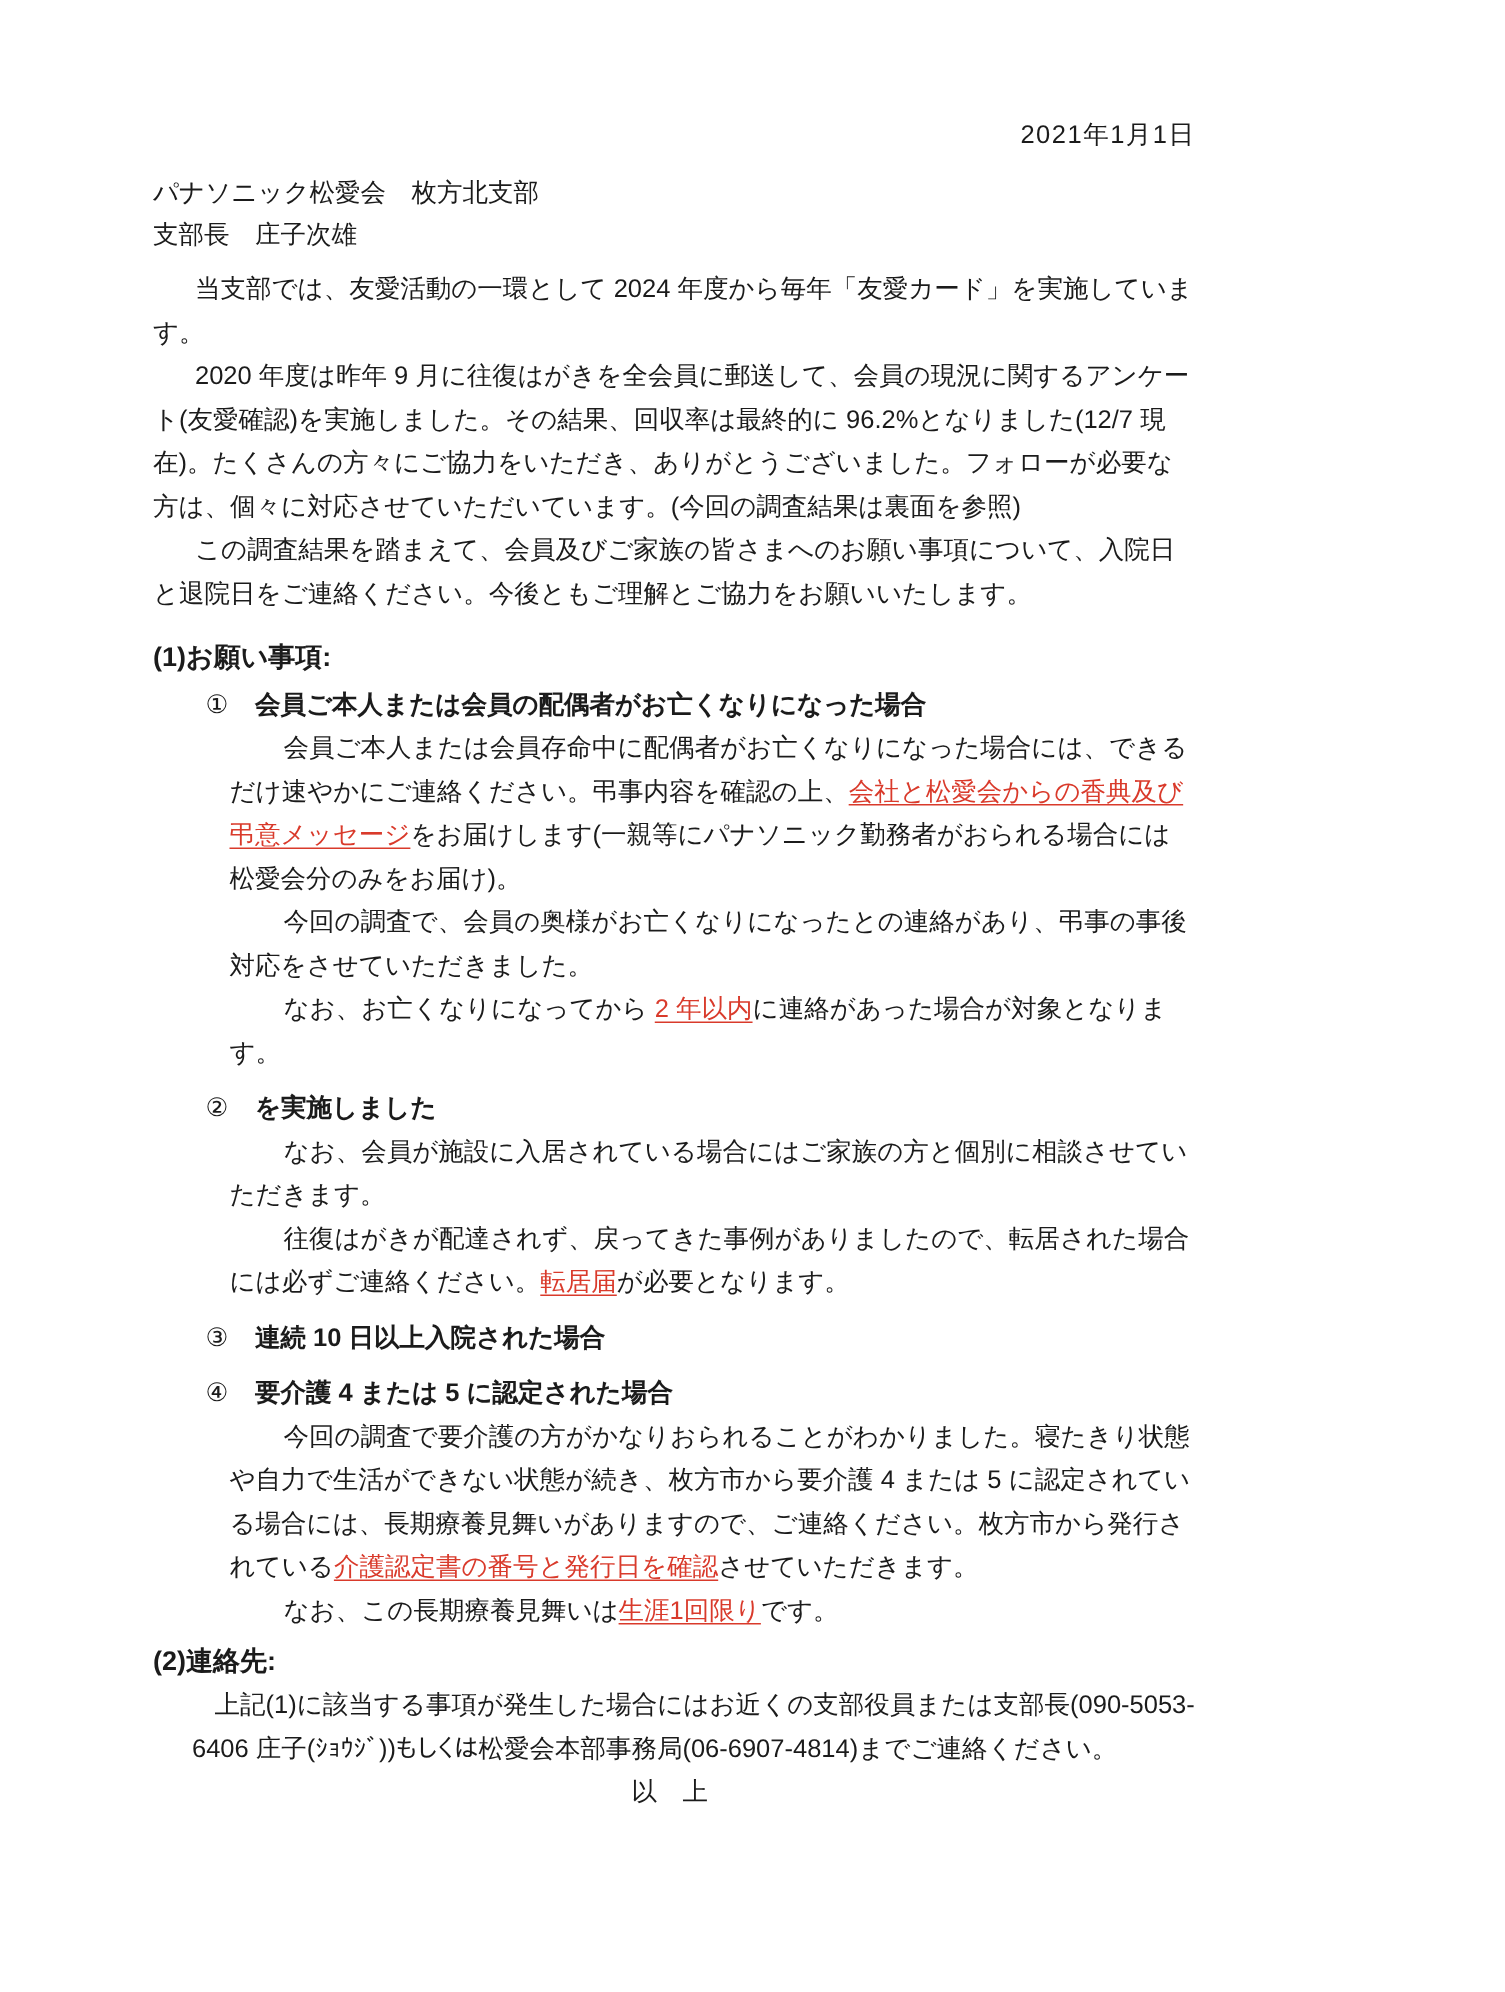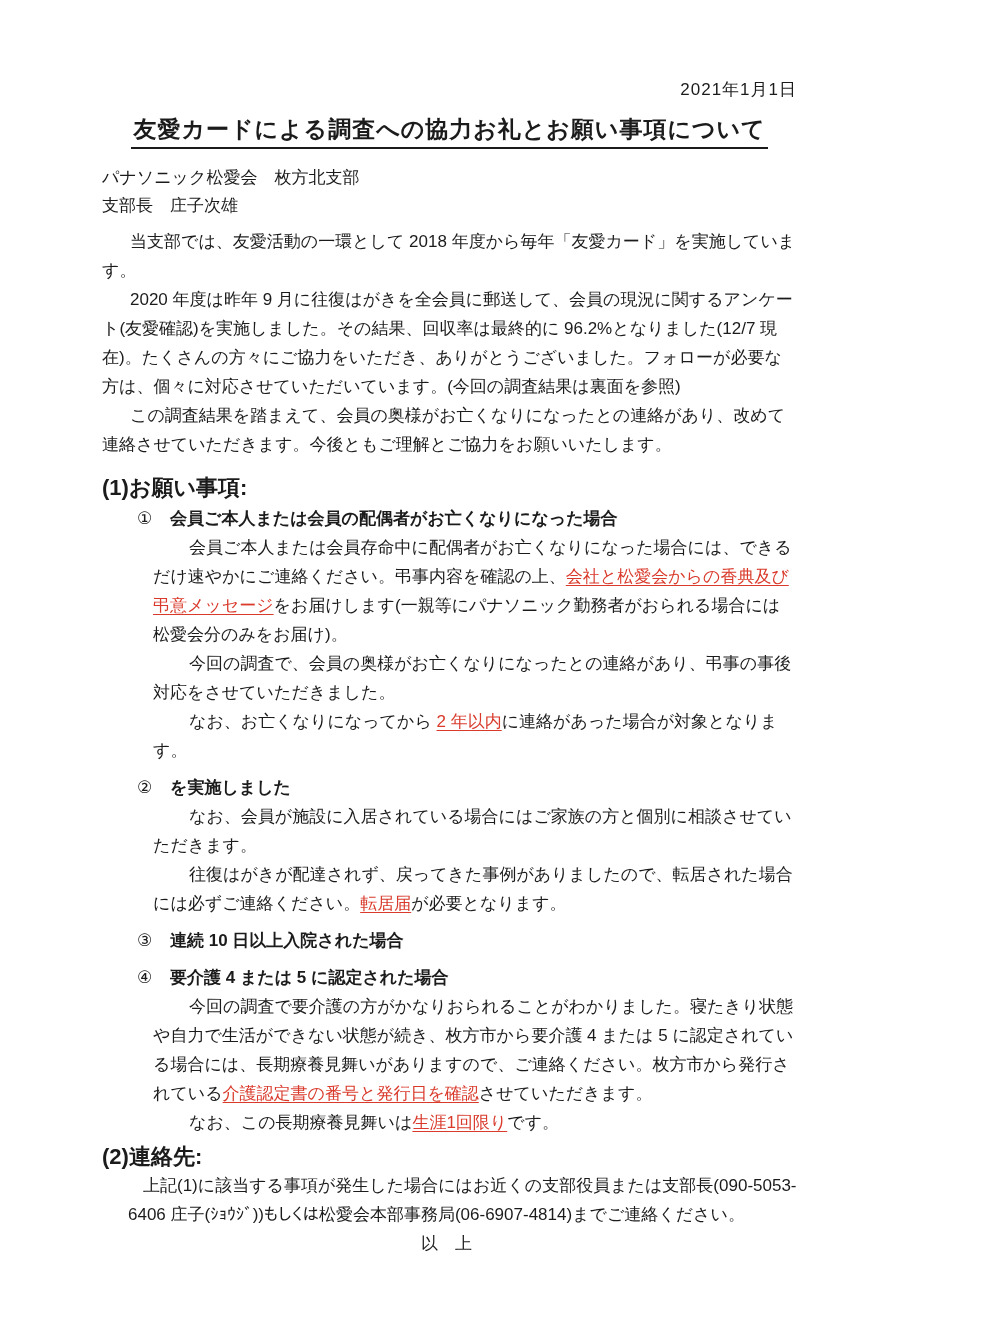--- a/index.html
+++ b/index.html
@@ -27,21 +27,21 @@
     font-size: 23px;
     font-weight: 700;
     line-height: 33px;
     letter-spacing: 1px;
     border-bottom: 2px solid currentColor;
     padding: 0 2px 1px 2px;
   }
   .sender { text-align: left; margin-top: 15px; line-height: 28px; }
   .intro { margin-top: 7px; }
   .intro p { margin: 0; text-indent: 28px; }
-  .sec-heading { font-weight: 700; font-size: 22px; }
+  .sec-heading { font-weight: 700; font-size: 18px; }
   .sec1 { margin-top: 14px; }
   .item { margin-top: 8px; }
   .item.first { margin-top: 2px; }
   .item-head { padding-left: 35px; }
   .item-num { display: inline-block; min-width: 33px; font-weight: 400; }
   .item-title { font-weight: 700; text-align: right; }
   .item-body { margin-left: 51px; }
   .item-body p { margin: 0; text-indent: 36px; }
   .sec2 { margin-top: 5px; }
   .contact-body { margin-left: 26px; }
@@ -54,33 +54,30 @@
     text-underline-offset: 3px;
   }
 </style>
 </head>
 <body>
 
 <div class="page">
 
   <div class="date">2021年1月1日</div>
 
-  <div class="title-wrap">
-    <span class="title-text">友愛カードによる調査への協力お礼とお願い事項について</span>
-  </div>
 
   <div class="sender">
     <div>パナソニック松愛会　枚方北支部</div>
     <div>支部長　庄子次雄</div>
   </div>
 
   <div class="intro">
-    <p>当支部では、友愛活動の一環として 2018 年度から毎年「友愛カード」を実施しています。</p>
+    <p>当支部では、友愛活動の一環として 2024 年度から毎年「友愛カード」を実施しています。</p>
     <p>2020 年度は昨年 9 月に往復はがきを全会員に郵送して、会員の現況に関するアンケート(友愛確認)を実施しました。その結果、回収率は最終的に 96.2%となりました(12/7 現在)。たくさんの方々にご協力をいただき、ありがとうございました。フォローが必要な方は、個々に対応させていただいています。(今回の調査結果は裏面を参照)</p>
-    <p>この調査結果を踏まえて、会員の奥様がお亡くなりになったとの連絡があり、改めて連絡させていただきます。今後ともご理解とご協力をお願いいたします。</p>
+    <p>この調査結果を踏まえて、会員及びご家族の皆さまへのお願い事項について、入院日と退院日をご連絡ください。今後ともご理解とご協力をお願いいたします。</p>
   </div>
 
   <div class="sec1">
     <div class="sec-heading">(1)お願い事項:</div>
 
     <div class="item first">
       <div class="item-head">
         <span class="item-num">①</span><span class="item-title">会員ご本人または会員の配偶者がお亡くなりになった場合</span>
       </div>
       <div class="item-body">

